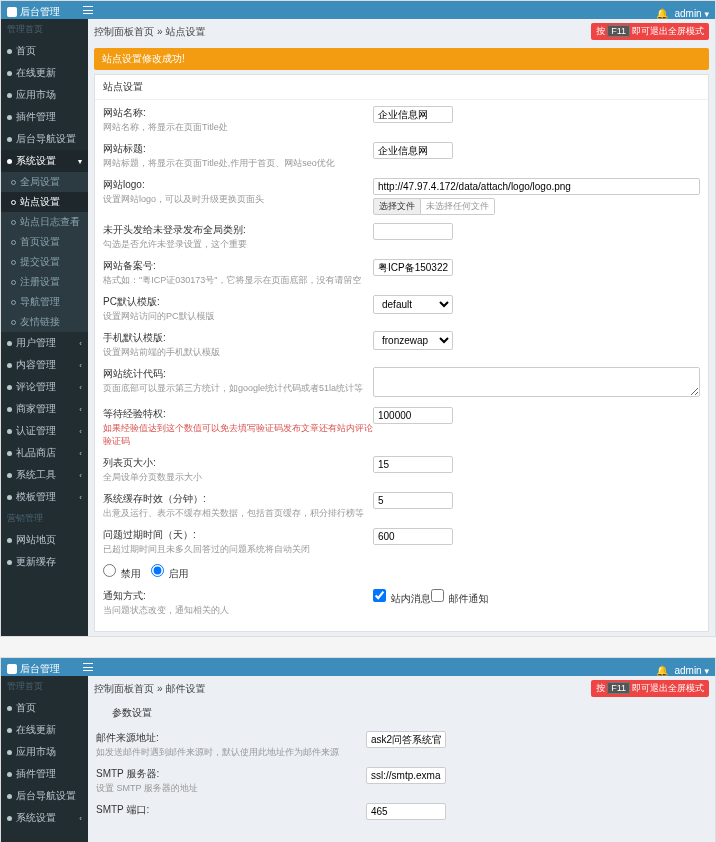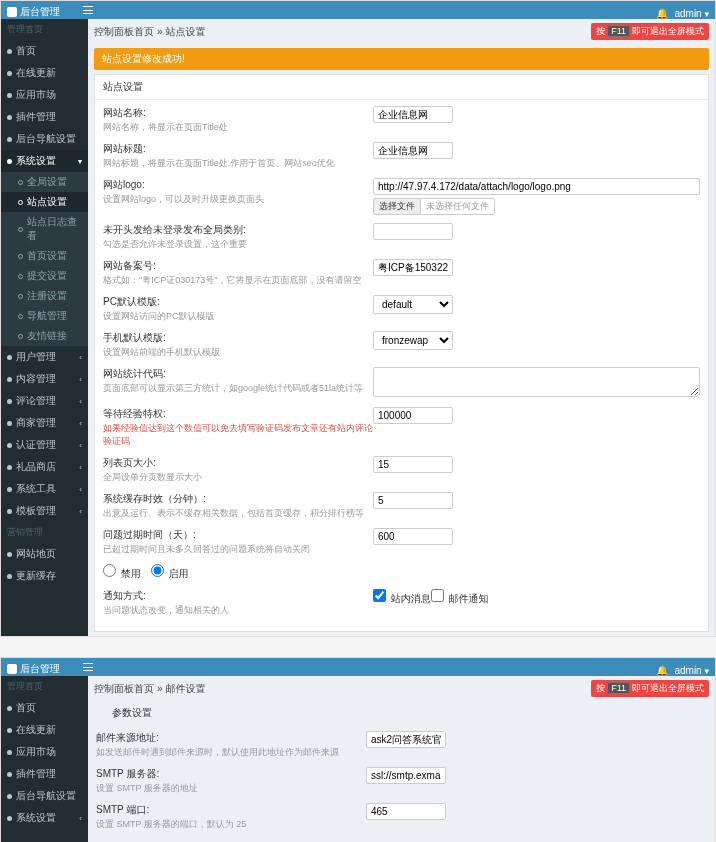--- a/index.html
+++ b/index.html
@@ -16,21 +16,21 @@
 .hamburger .hb:before{content:"";position:absolute;top:2.5px;left:0;right:0;border-top:1.5px solid #fff}
 .main{display:flex}
 .sidebar{width:87px;background:#222d32;color:#b8c7ce;font-size:10px;min-height:380px}
 .sb-head{padding:4px 6px;color:#4b646f;font-size:9px}
 .sb-item{padding:4px 6px;display:flex;align-items:center;gap:4px;cursor:pointer}
 .sb-item.open{background:#1e282c;color:#fff}
 .sb-item .dot{width:5px;height:5px;border-radius:50%;background:#b8c7ce;flex-shrink:0}
 .sb-item.active .dot,.sb-item.open .dot{background:#fff}
 .sb-item .exp{margin-left:auto;font-size:8px}
 .sb-sub{background:#2c3b41}
-.sb-sub .sb-subitem{padding:3px 6px 3px 17px;cursor:pointer;display:flex;align-items:center;gap:4px;color:#8aa4af}
+.sb-sub .sb-subitem{padding:3px 6px 3px 10px;cursor:pointer;display:flex;align-items:center;gap:4px;color:#8aa4af}
 .sb-sub .sb-subitem.active{color:#fff;background:#1e282c}
 .sb-sub .ring{width:5px;height:5px;border:1px solid currentColor;border-radius:50%;flex-shrink:0}
 .content{flex:1;background:#ecf0f5;min-height:380px}
 .crumb{padding:4px 6px;font-size:10px;color:#444;display:flex;align-items:center;gap:3px}
 .crumb .tip{margin-left:auto;background:#ef4444;color:#fff;padding:2px 5px;border-radius:2px;font-size:9px}
 .crumb .tip .key{background:#555;border:1px solid #777;padding:0 3px;border-radius:2px;margin:0 2px}
 .alert{margin:4px 6px;background:#f39c12;color:#fff;padding:4px 8px;border-radius:2px;font-size:10px}
 .panel{margin:4px 6px;background:#fff;border:1px solid #e0e0e0}
 .panel-head{padding:5px 8px;border-bottom:1px solid #eee;font-size:10px;color:#333}
 .panel-body{padding:6px 8px}
@@ -329,21 +329,21 @@
       <div class="panel-body" style="background:#ecf0f5">
         <div class="form-row">
           <div class="form-label"><span>邮件来源地址:</span><span class="sub">如发送邮件时遇到邮件来源时，默认使用此地址作为邮件来源</span></div>
           <div class="form-ctrl"><input class="inp" value="ask2问答系统官网" style=""></div>
         </div>
         <div class="form-row">
           <div class="form-label"><span>SMTP 服务器:</span><span class="sub">设置 SMTP 服务器的地址</span></div>
           <div class="form-ctrl"><input class="inp" value="ssl://smtp.exmail.qq.com" style=""></div>
         </div>
         <div class="form-row">
-          <div class="form-label"><span>SMTP 端口:</span><span class="sub">设置 SMTP 服务器的端口，默认为 25</span></div>
+          <div class="form-label"><span>SMTP 端口:</span></div>
           <div class="form-ctrl"><input class="inp" value="465" style=""></div>
         </div>
 
       </div>
 
     </div>
   </div>
 </div>
 
 </div>

